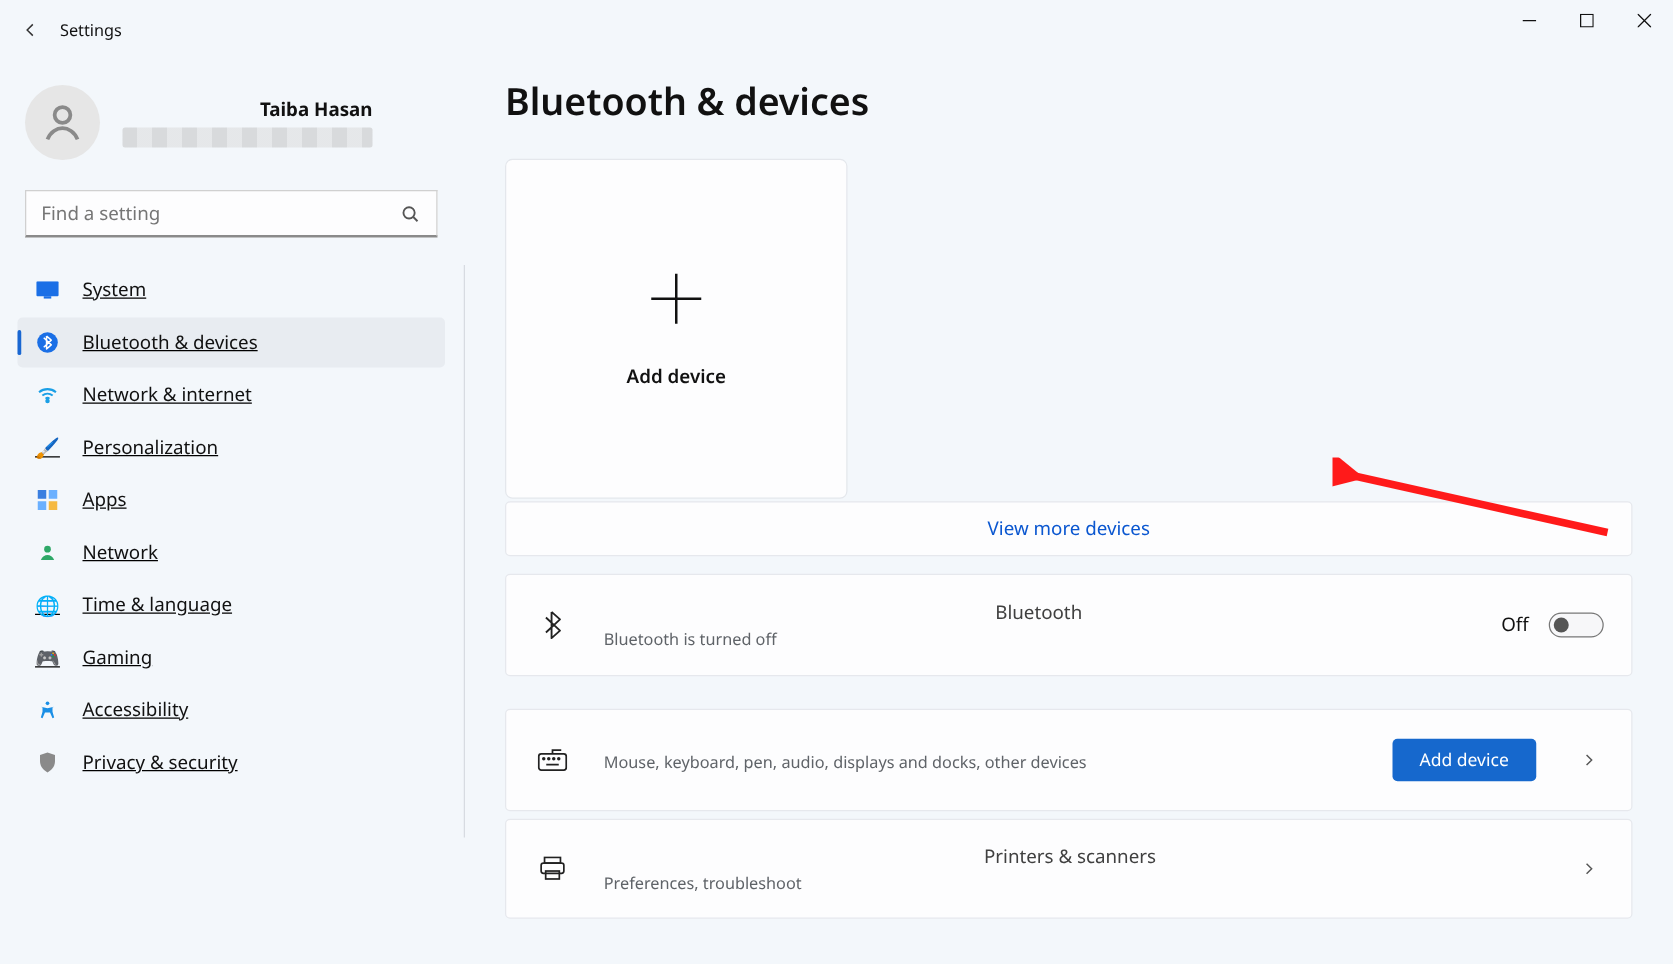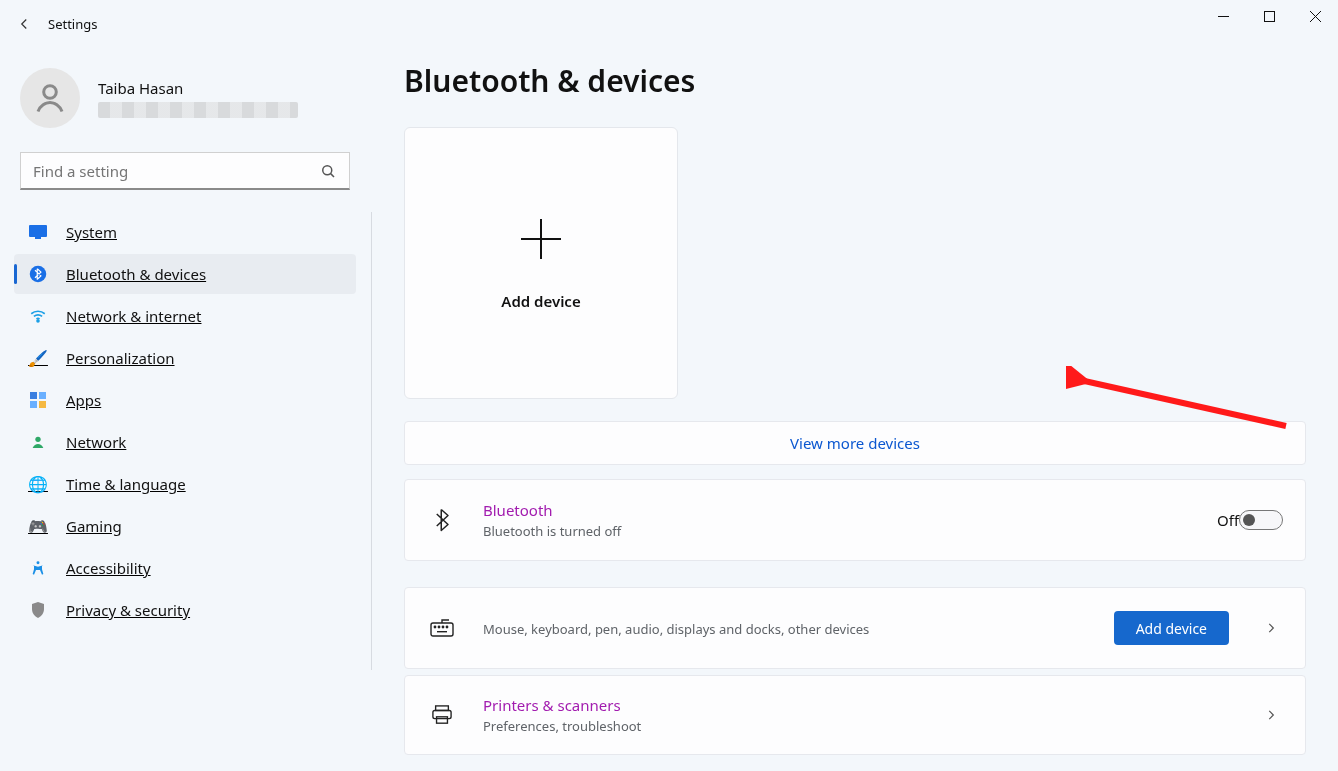--- a/index.html
+++ b/index.html
@@ -7,21 +7,21 @@
 
   .titlebar { position: absolute; top: 0; left: 0; right: 0; height: 48px; display: flex; align-items: center; }
   .titlebar .back { width: 48px; height: 48px; display: flex; align-items: center; justify-content: center; cursor: pointer; }
   .titlebar .app-title { font-size: 13px; color: #111; }
   .window-controls { position: absolute; top: 0; right: 0; display: flex; }
   .window-controls .wc { width: 46px; height: 32px; display: flex; align-items: center; justify-content: center; cursor: pointer; }
 
   .sidebar { position: absolute; left: 0; top: 48px; bottom: 0; width: 370px; padding: 20px 0 0 0; }
   .profile { display: flex; align-items: center; gap: 18px; padding: 0 20px 24px 20px; }
   .avatar { width: 60px; height: 60px; border-radius: 50%; background: #e6e6e6; display: flex; align-items: center; justify-content: center; }
-  .profile .name { font-size: 15px; font-weight: 400; color: #111; }
+  .profile .name { font-size: 15px; font-weight: 700; color: #111; text-align: right; }
   .profile .email-redacted { width: 200px; height: 16px; margin-top: 4px;
     background: repeating-linear-gradient(90deg,#bdbdbd 0 12px,#d8d8d8 12px 24px); opacity:.5; border-radius:2px; }
 
   .search-wrap { padding: 0 20px 22px 20px; }
   .search { width: 100%; height: 38px; border: 1px solid #d0d0d0; border-bottom: 2px solid #8a8a8a;
     border-radius: 0; background: #fdfdfe; display: flex; align-items: center; padding: 0 12px; }
   .search input { flex: 1; border: 0; outline: 0; background: transparent; font-size: 15px; color: #333; }
   .search .search-icon { width: 18px; height: 18px; color: #555; }
 
   .nav { display: flex; flex-direction: column; gap: 2px; padding: 0 14px; position: relative; text-decoration: underline; }
@@ -35,33 +35,33 @@
   .content { position: absolute; left: 404px; top: 60px; right: 24px; bottom: 0; overflow: hidden; }
   .page-title { font-size: 30px; font-weight: 600; color: #111; margin-bottom: 26px; }
 
   .add-tile { width: 274px; height: 272px; background: #fdfdfe; border: 1px solid #e4e7ec; border-radius: 6px;
     display: flex; flex-direction: column; align-items: center; justify-content: center; cursor: pointer; }
   .add-tile .plus { width:48px; height:48px; display:flex; align-items:center; justify-content:center; margin-bottom:28px;}
   .add-tile .label { font-size:15px; font-weight:600; color:#111;}
 
   .pointer-arrow { position:absolute; left:662px; top:306px; pointer-events:none; }
 
-  .view-more-row { margin-top: 22px; height: 44px; background: #fdfdfe; border:1px solid #e6e8ed; border-radius:4px;
+  .view-more-row { margin-top: 2px; height: 44px; background: #fdfdfe; border:1px solid #e6e8ed; border-radius:4px;
     display:flex; align-items:center; justify-content:center; color:#0b57d0; font-size:15px; cursor:pointer; width:902px;}
 
   .setting-row { margin-top: 14px; width:902px; background:#fdfdfe; border:1px solid #e6e8ed; border-radius:4px;
     display:flex; align-items:center; padding:0 22px; gap:22px; }
   .setting-row.bt   { height:82px; }
   .setting-row.dev  { height:82px; }
   .setting-row.prn  { height:80px; margin-top:6px; }
   .setting-row .icon-col{ width:30px; display:flex; justify-content:center; color:#333;}
   .setting-row .text-col{ flex:1; padding-left:4px;}
-  .setting-row .title{ font-size:15px; color:#a21caf;}
+  .setting-row .title{ font-size:15px; color:#404040;text-align:center;}
   .setting-row .subtitle{ font-size:13px; color:#5f6368; margin-top:2px;}
-  .toggle-col{ display:flex; align-items:flex-start; gap:0;}
+  .toggle-col{ display:flex; align-items:flex-start; gap:16px;}
   .toggle-label{ font-size:15px; color:#111;}
   .toggle{ width:44px; height:20px; border:1px solid #777; border-radius:20px; position:relative; background:#f7f7f9; cursor:pointer;}
   .toggle .knob{ position:absolute; left:3px; top:3px; width:12px; height:12px; background:#555; border-radius:50%;}
   .action-btn{ height:34px; padding:0 22px; background:#1668cd; color:#fff; border:0; border-radius:4px; font-size:14px; cursor:pointer;}
   .chevron-col{ width:24px; display:flex; justify-content:center; color:#555; cursor:pointer; margin-left:8px;}
 </style>
 </head>
 <body>
 
 <div class="titlebar">

